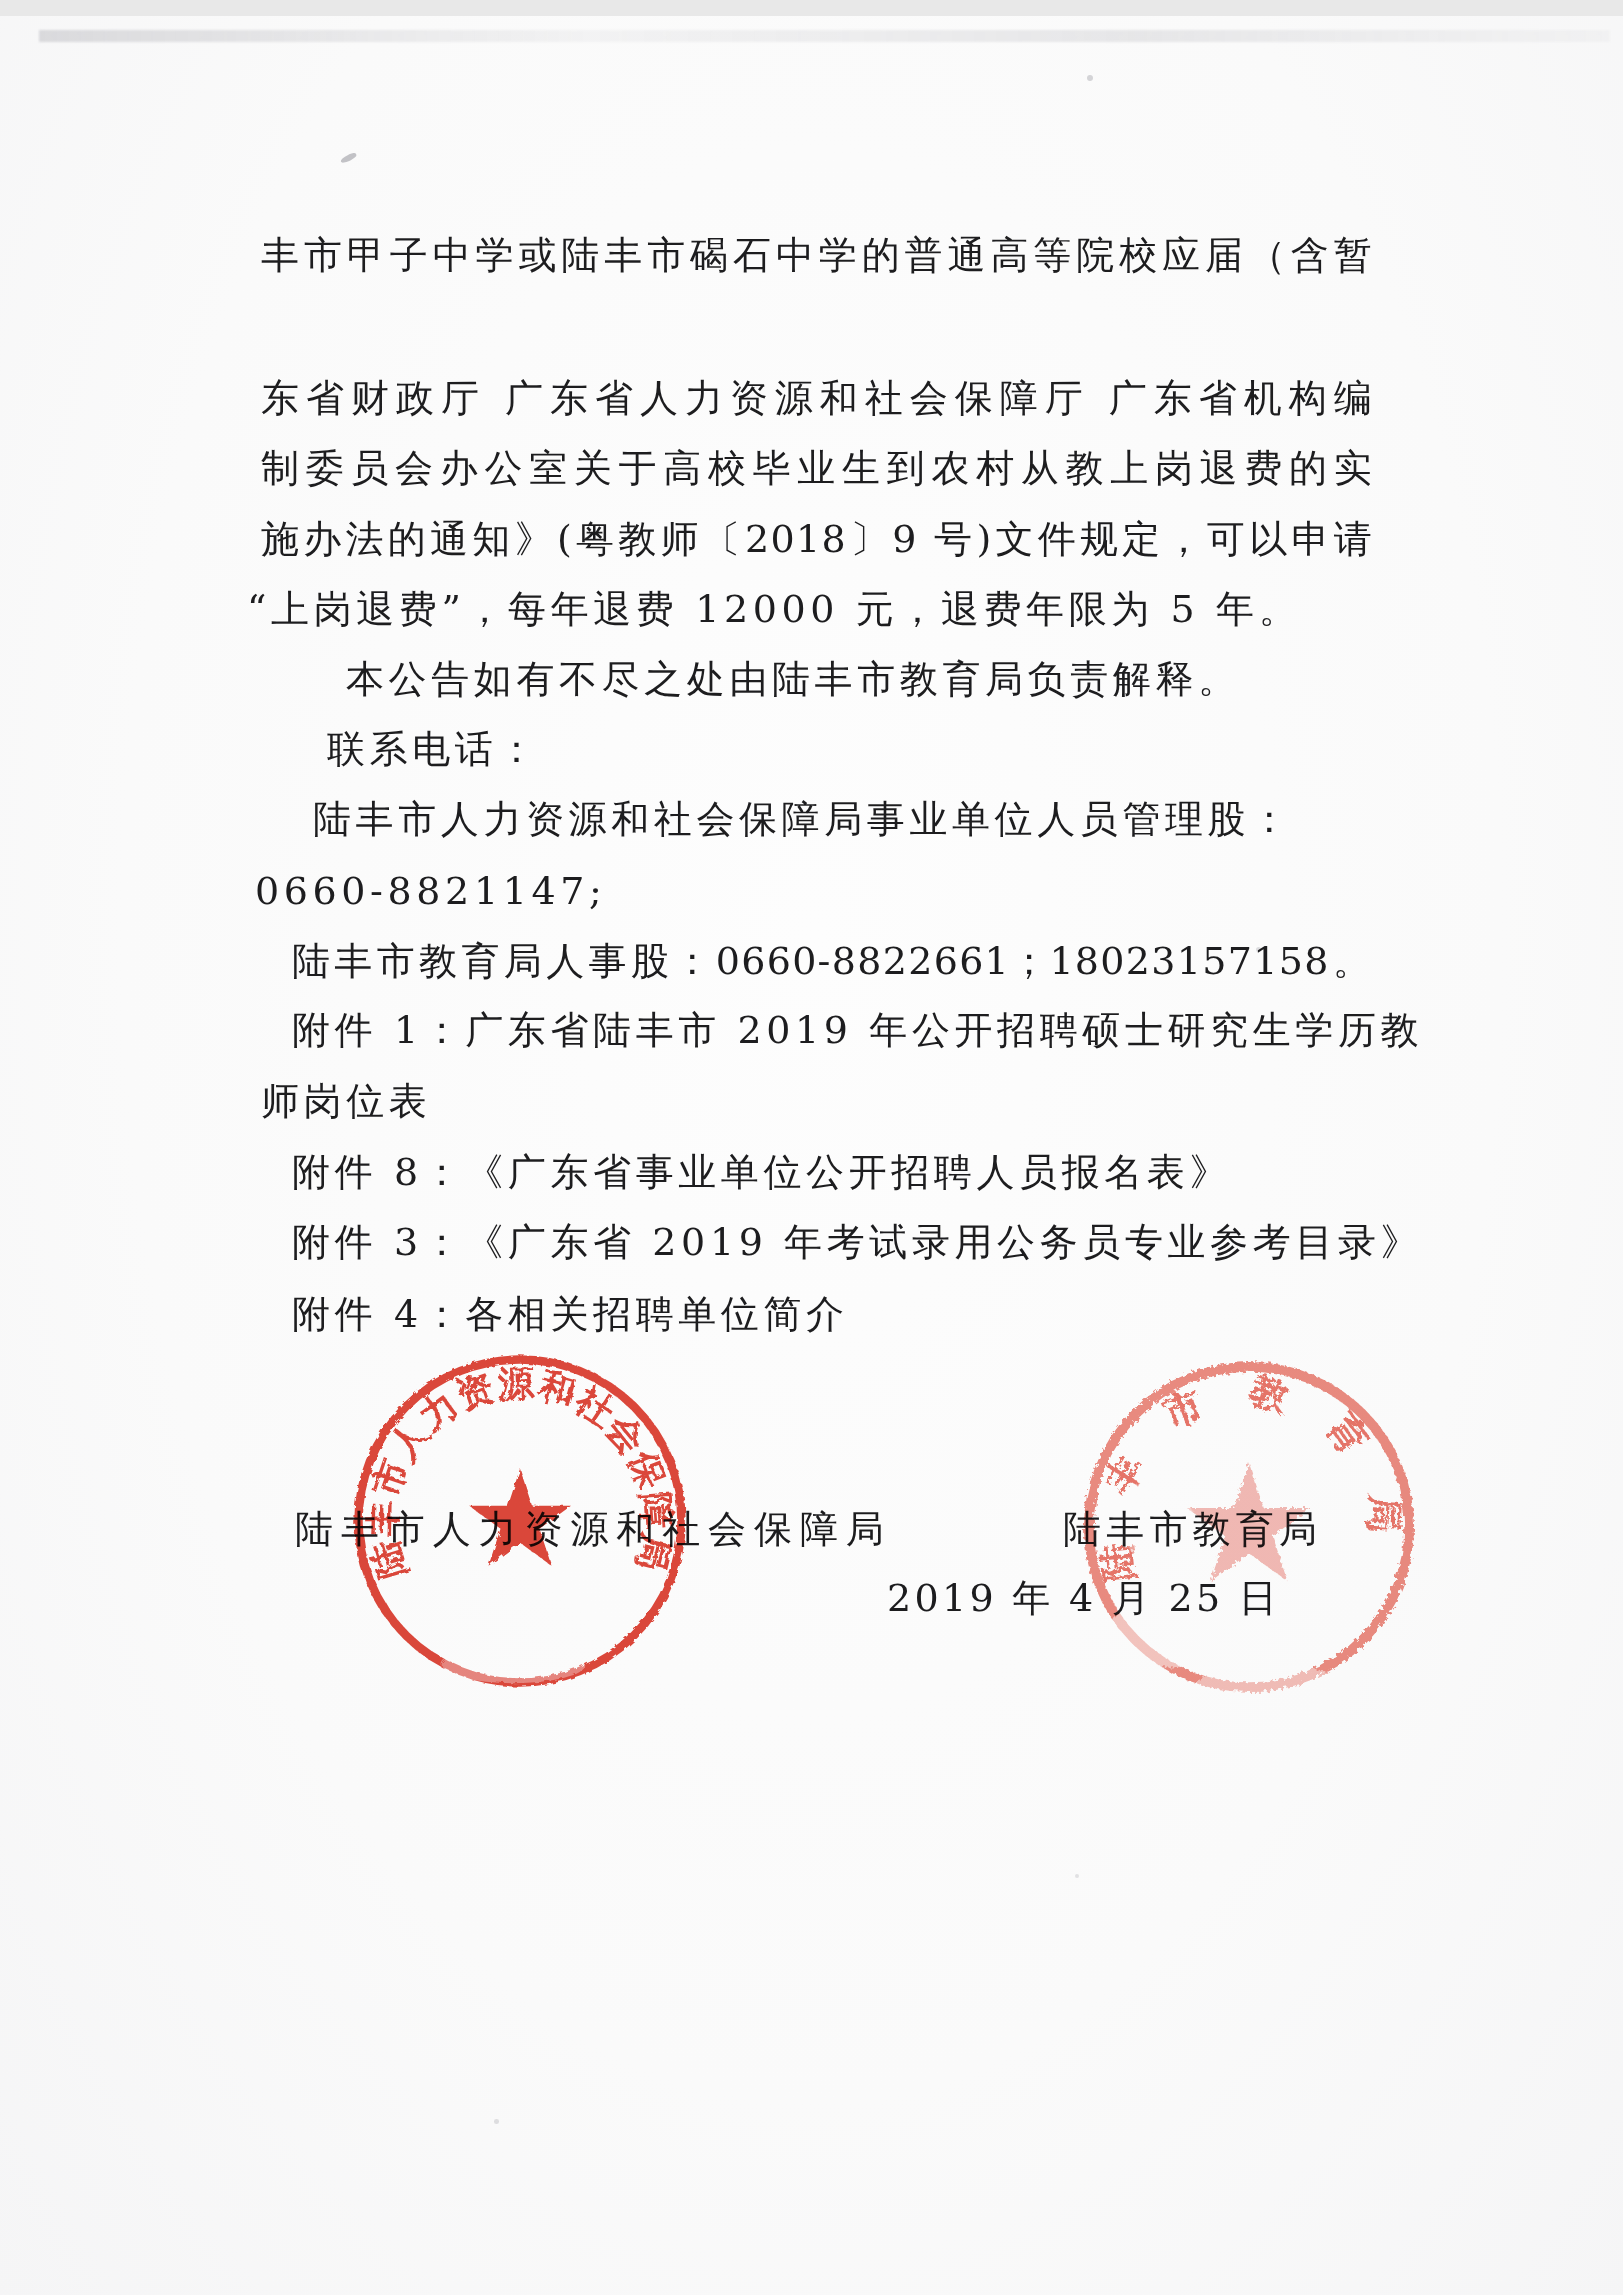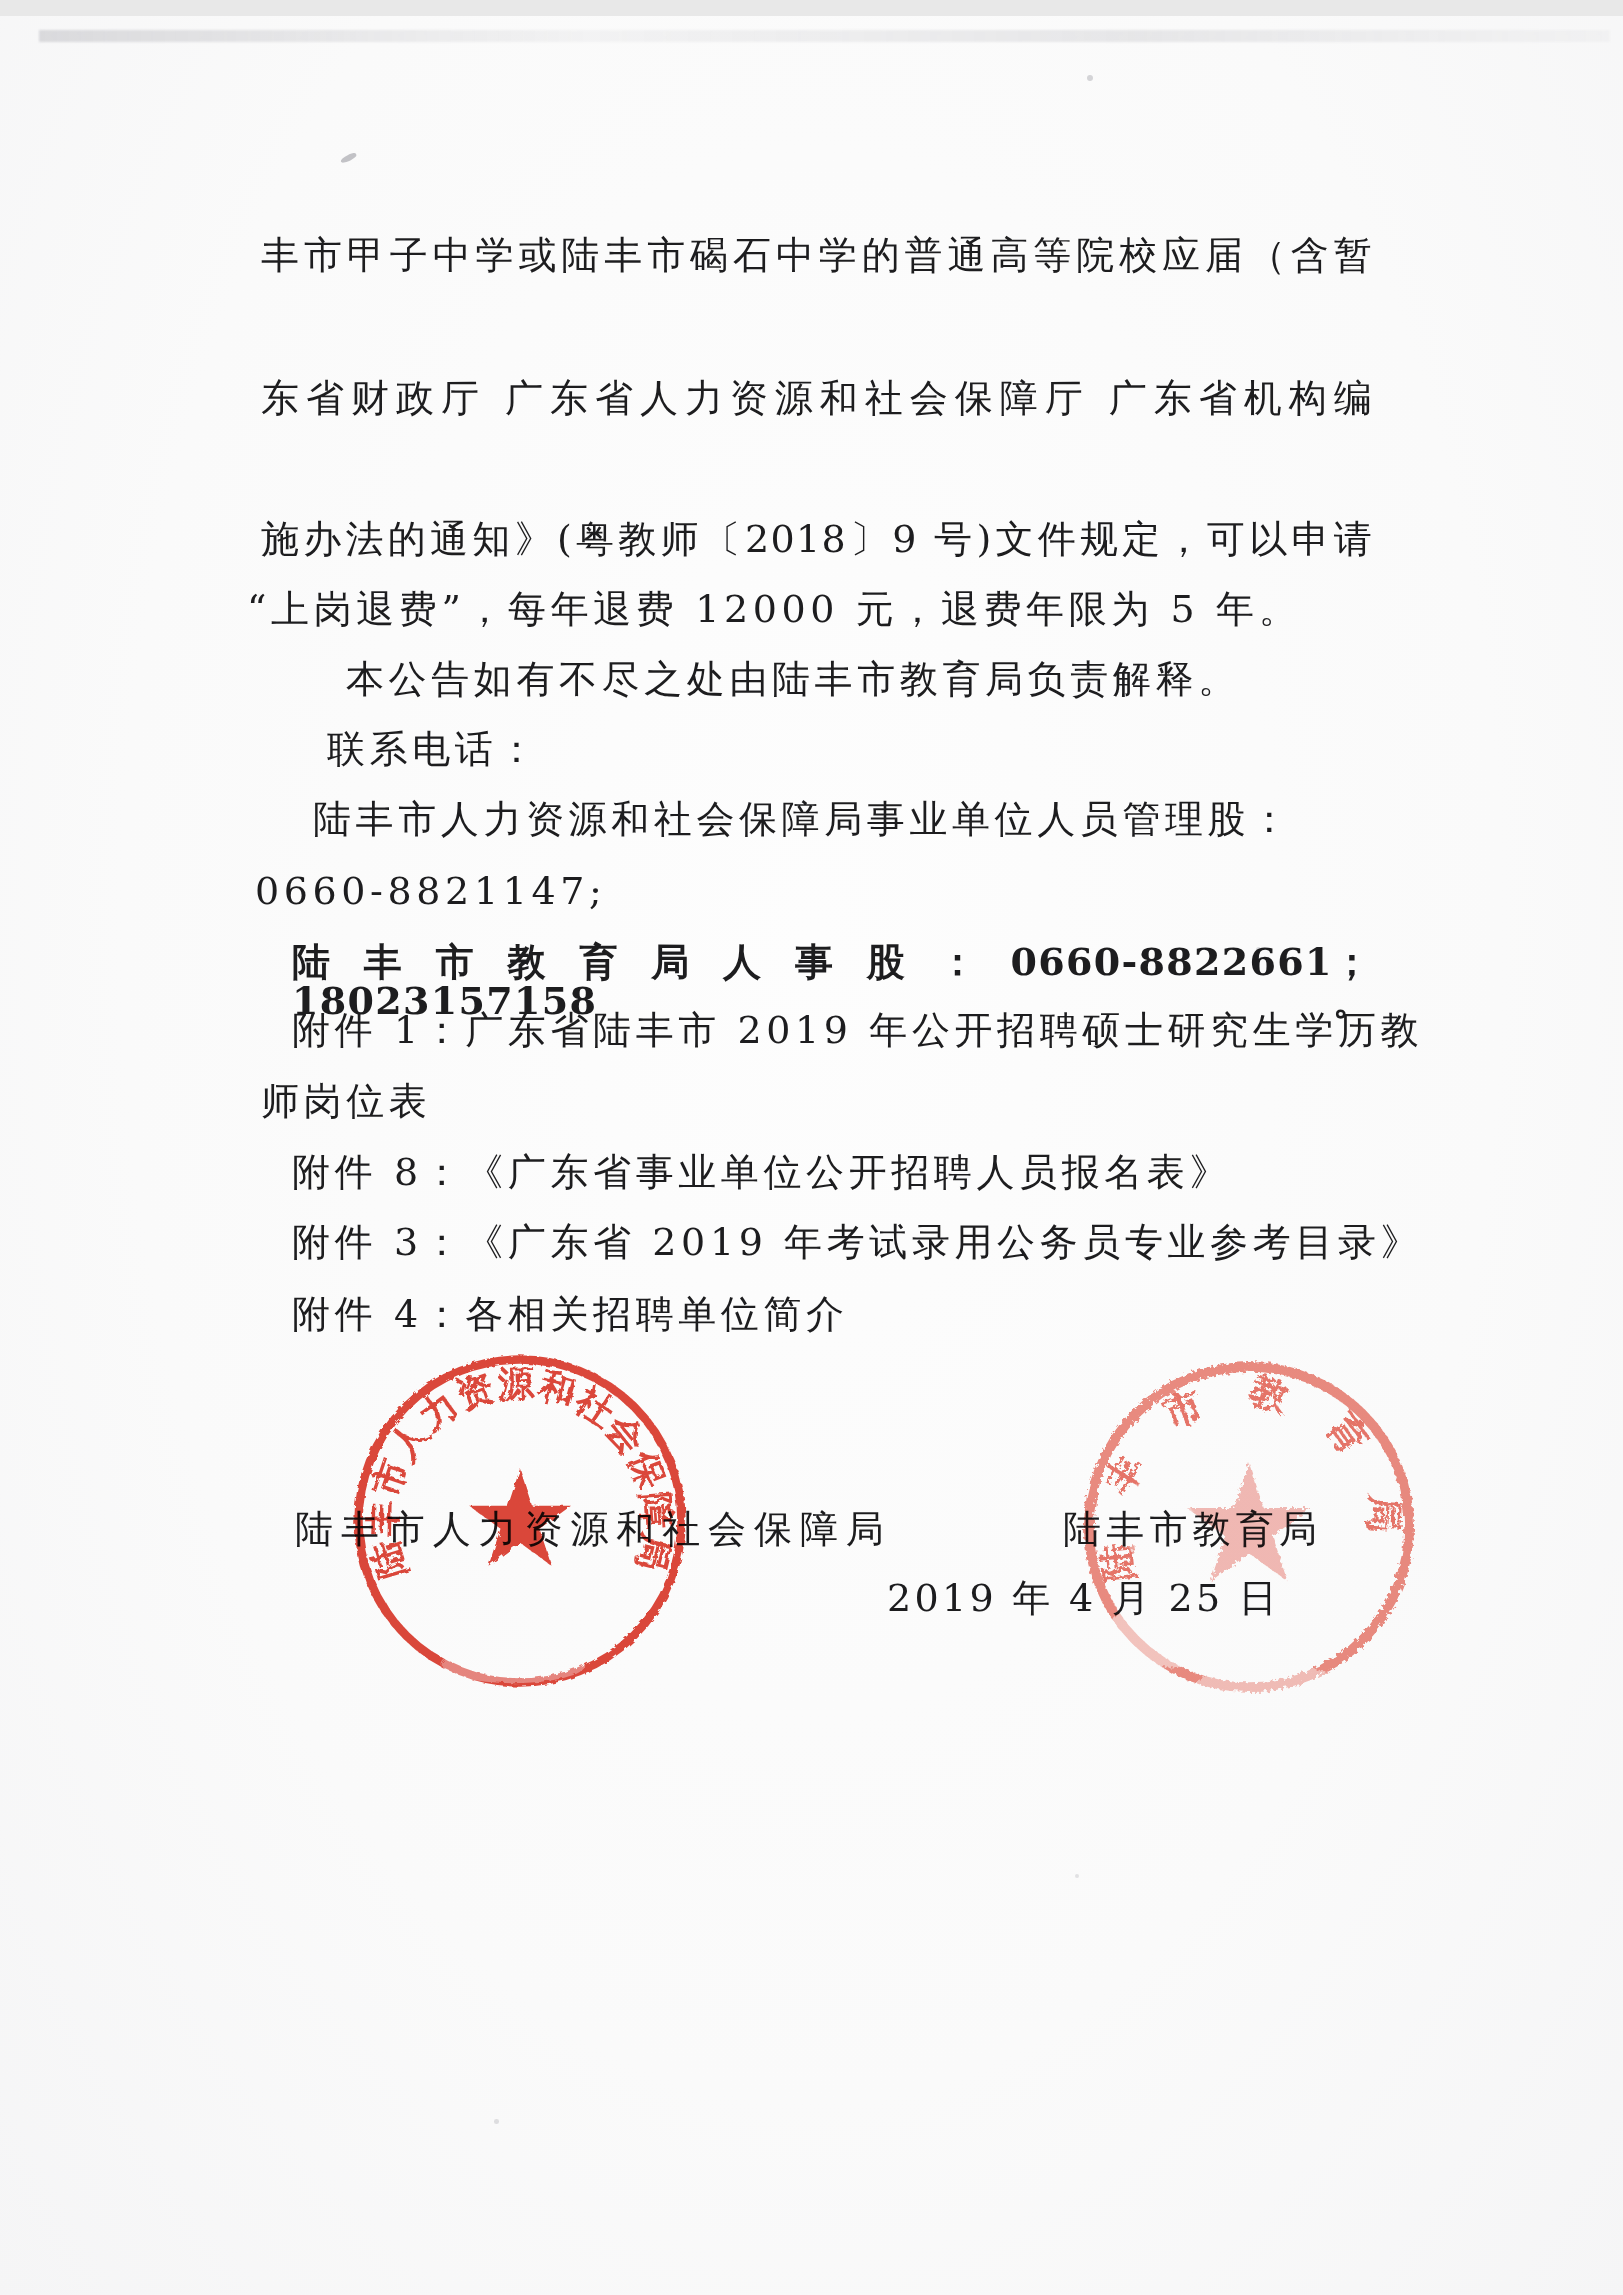--- a/index.html
+++ b/index.html
@@ -23,21 +23,21 @@
     color:#1d1d1f;
   }
   .just{
     width:1112px;
     white-space:normal;
     text-align:justify;
     text-align-last:justify;
     text-justify:inter-character;
     letter-spacing:1.3px;
   }
-  .just-n{ width:1080px;font-weight:bold; }
+  .just-n{ width:1080px; }
   .sig{
     position:absolute;
     margin:0;
     font-size:38px;
     line-height:41px;
     white-space:nowrap;
     color:#1c1c1e;
   }
   .seal{
     position:absolute;
@@ -67,20 +67,21 @@
 
   <div class="artifact top-band"></div>
   <div class="artifact speck s1"></div>
   <div class="artifact speck s2"></div>
   <div class="artifact speck s3"></div>
   <div class="artifact speck s4"></div>
   <div class="artifact speck s5"></div>
 
   <p class="ln just" style="left:261px;top:220px">丰市甲子中学或陆丰市碣石中学的普通高等院校应届（含暂</p>
   <p class="ln just" style="left:261px;top:363px">东省财政厅 广东省人力资源和社会保障厅 广东省机构编</p>
+  <p class="ln just" style="left:261px;top:433px">制委员会办公室关于高校毕业生到农村从教上岗退费的实</p>
   <p class="ln just" style="left:261px;top:504px">施办法的通知》(粤教师〔2018〕9 号)文件规定，可以申请</p>
   <p class="ln" style="left:247px;top:574px">“上岗退费”，每年退费 12000 元，退费年限为 5 年。</p>
   <p class="ln" style="left:346px;top:644px">本公告如有不尽之处由陆丰市教育局负责解释。</p>
   <p class="ln" style="left:327px;top:714px">联系电话：</p>
   <p class="ln" style="left:313px;top:784px">陆丰市人力资源和社会保障局事业单位人员管理股：</p>
   <p class="ln" style="left:255px;top:856px">0660-8821147;</p>
   <p class="ln just just-n" style="left:292px;top:926px">陆丰市教育局人事股：0660-8822661；18023157158。</p>
   <p class="ln" style="left:292px;top:995px">附件 1：广东省陆丰市 2019 年公开招聘硕士研究生学历教</p>
   <p class="ln" style="left:261px;top:1066px">师岗位表</p>
   <p class="ln" style="left:292px;top:1137px">附件 8：《广东省事业单位公开招聘人员报名表》</p>

